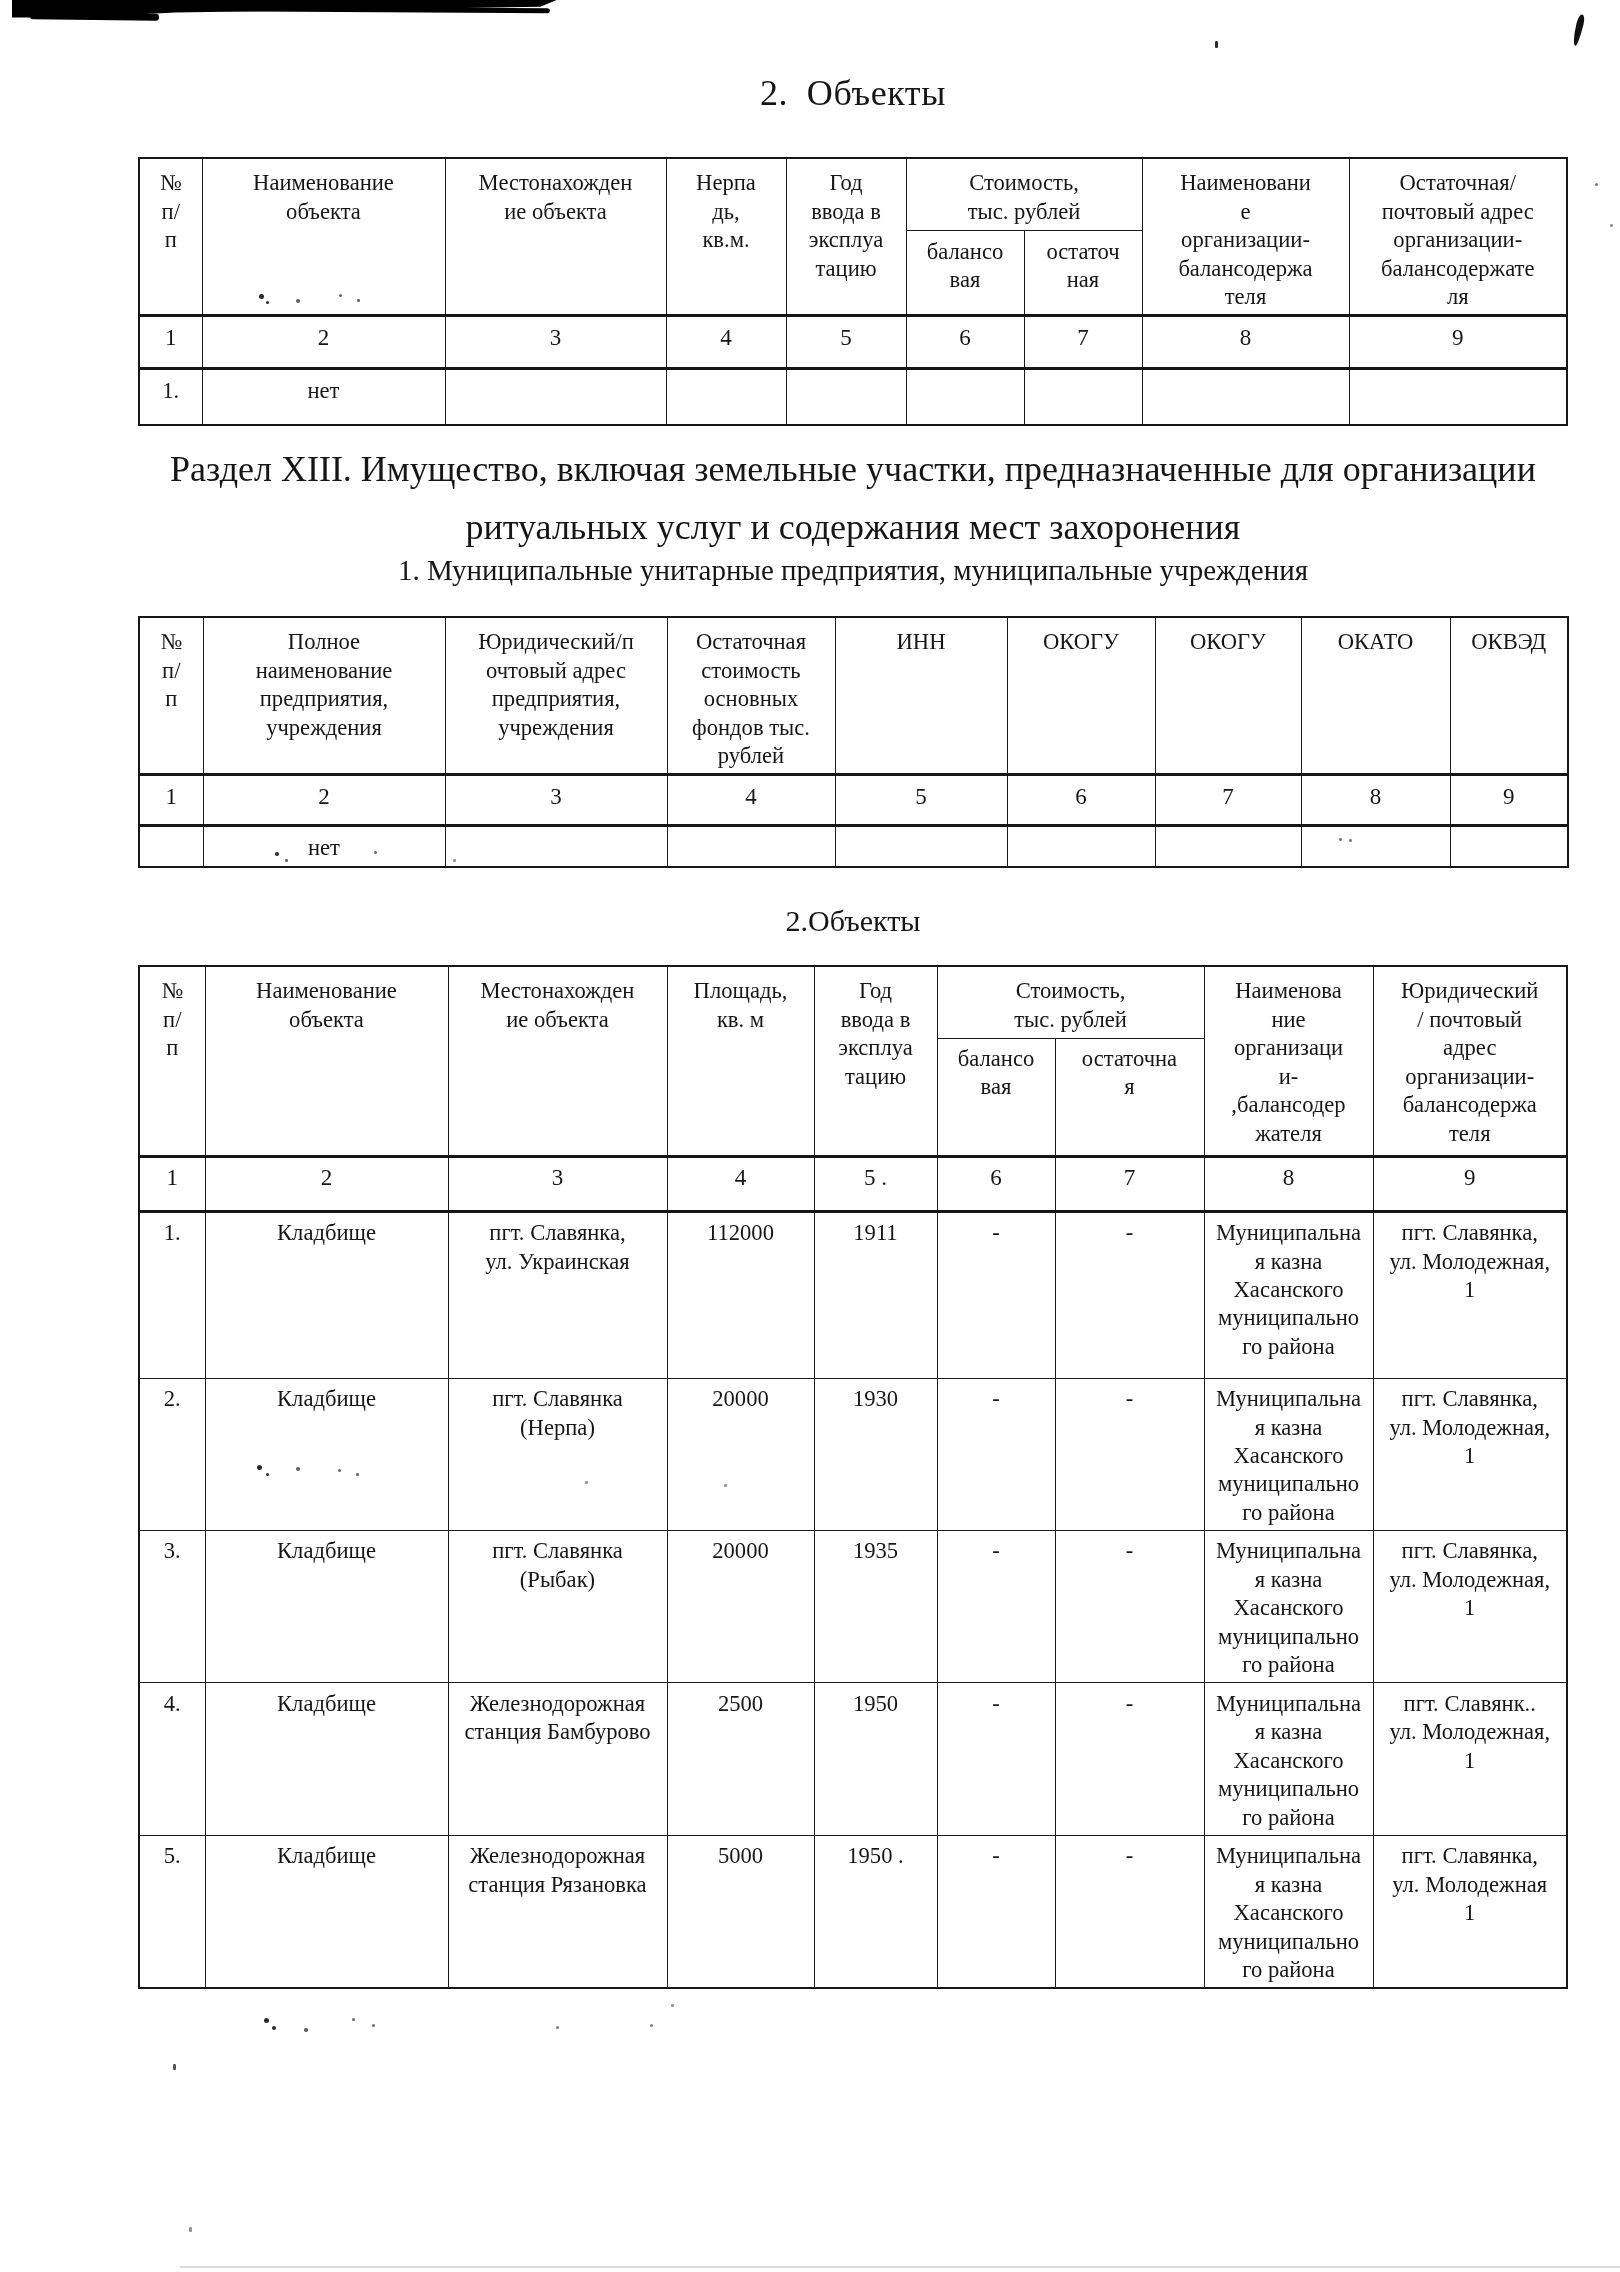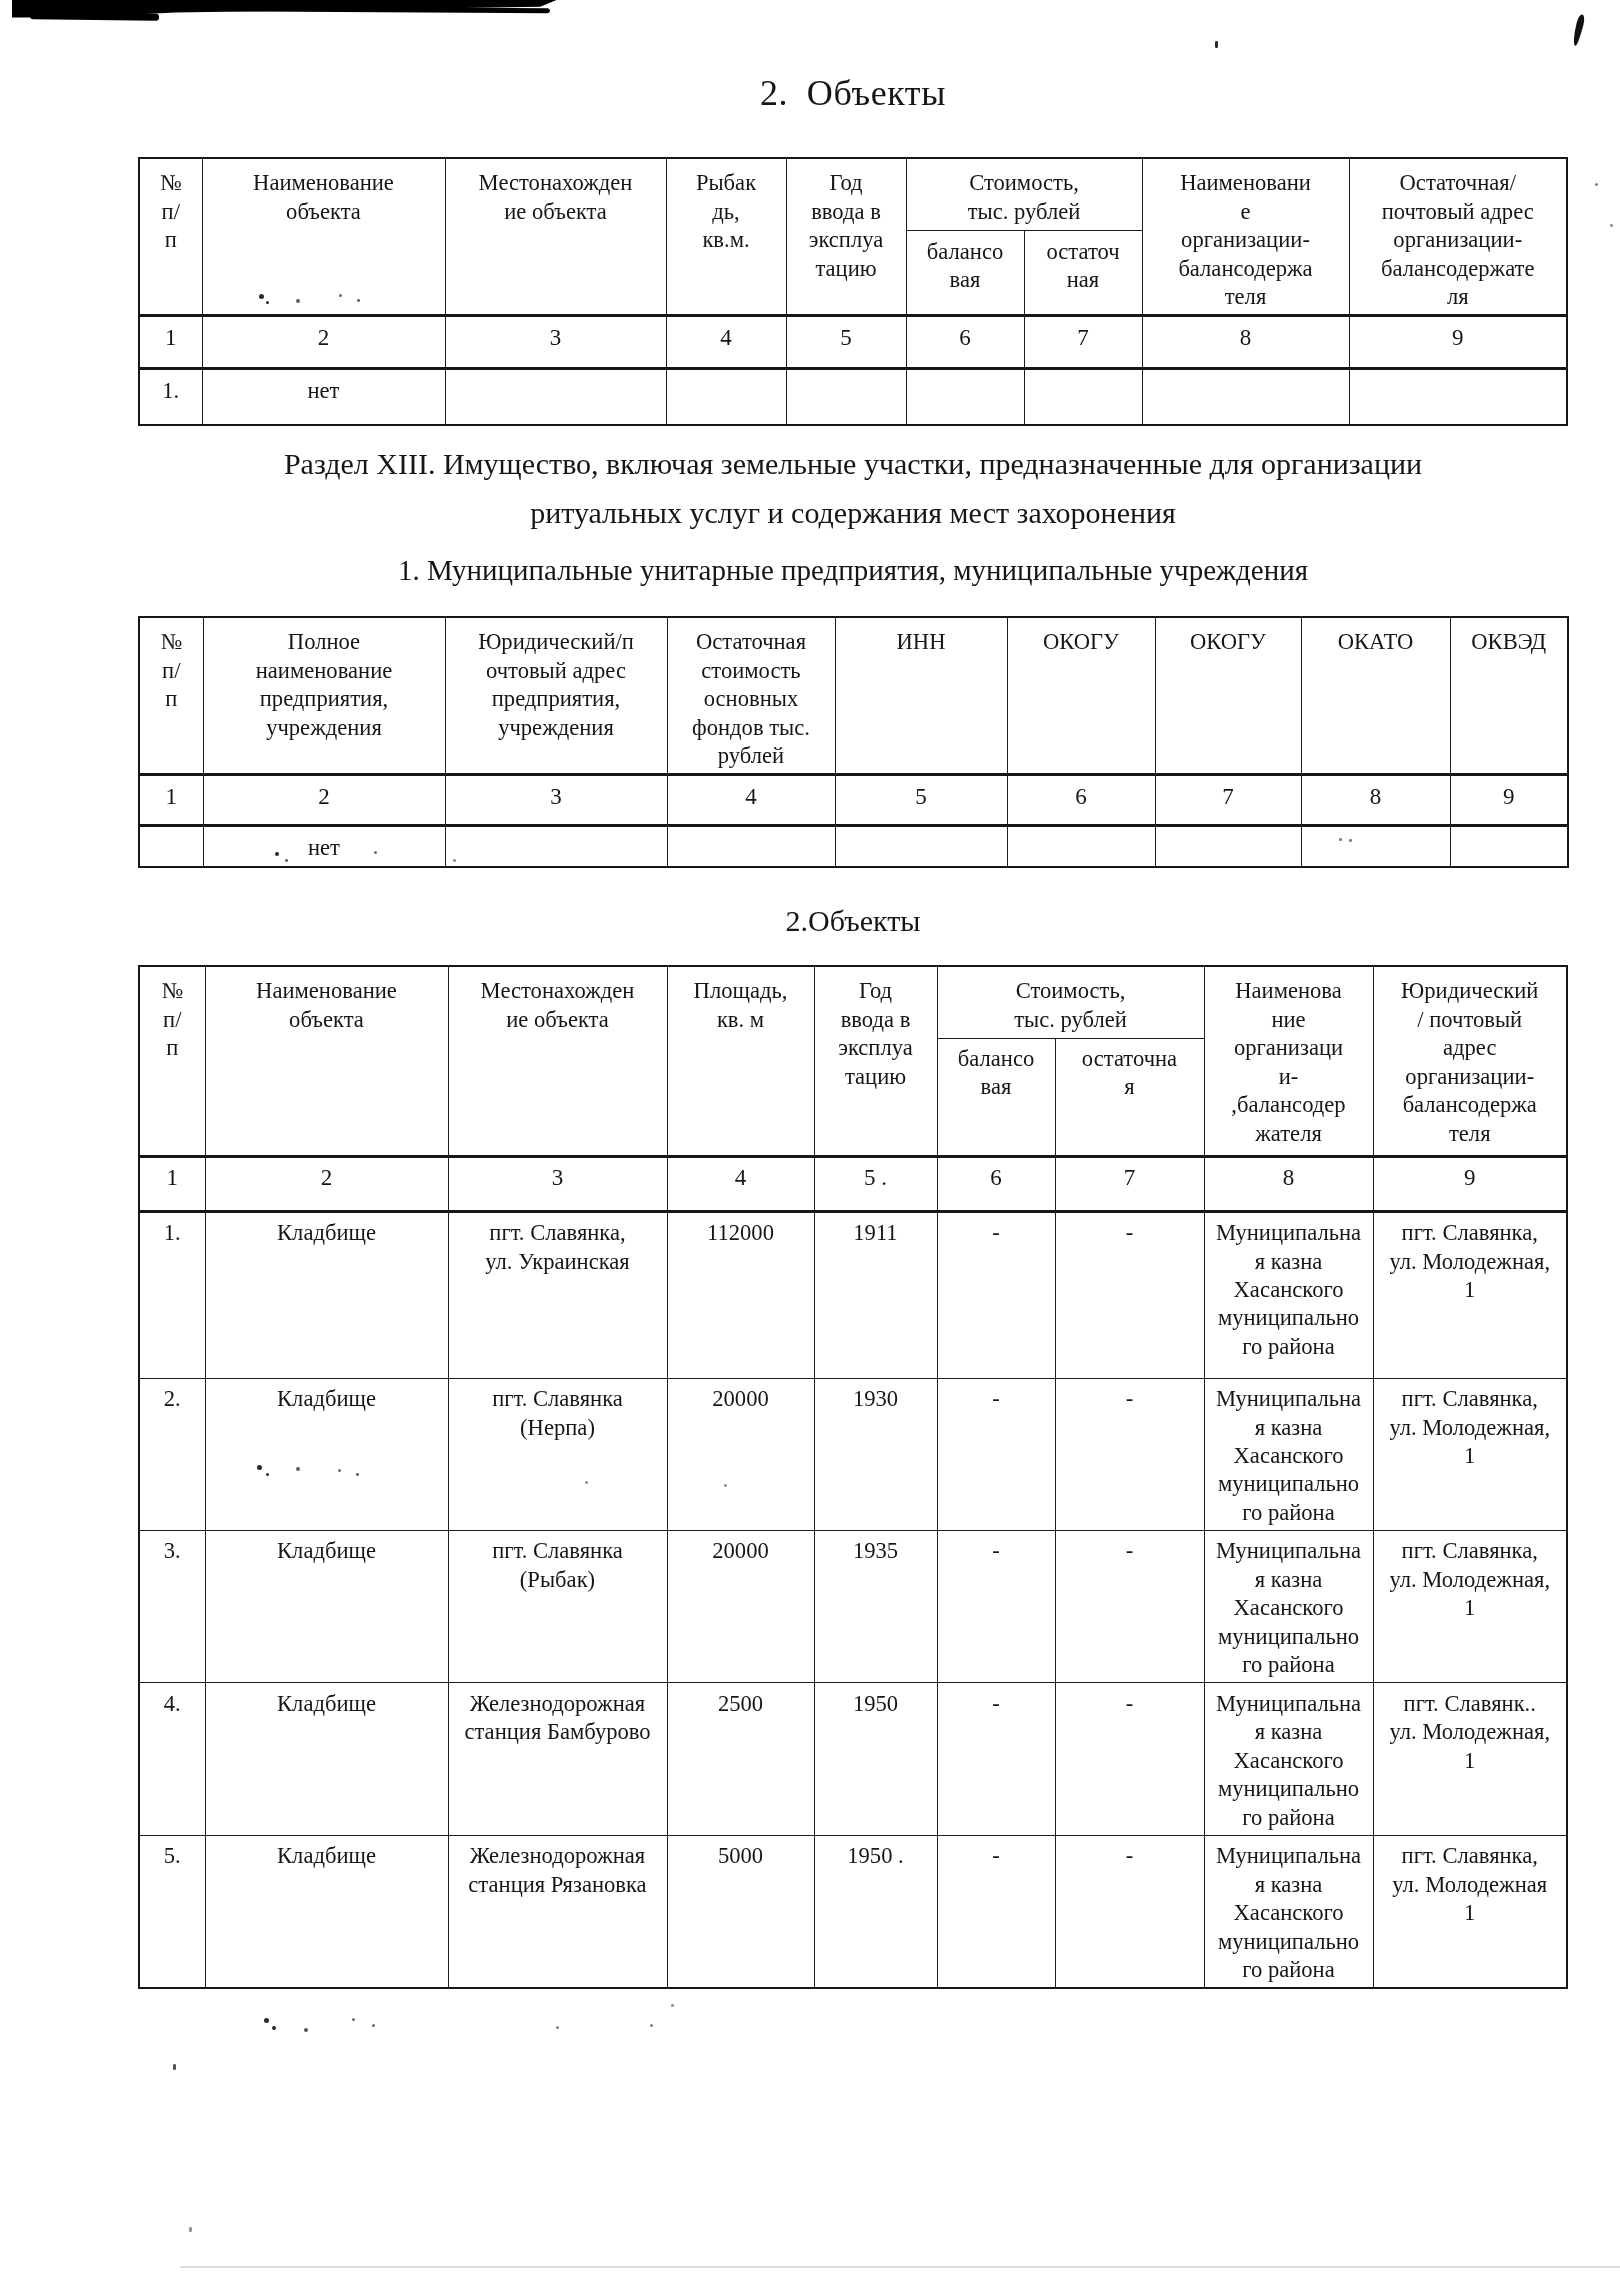--- a/index.html
+++ b/index.html
@@ -6,21 +6,21 @@
   body{
     width:1620px;height:2273px;background:#ffffff;position:relative;
     font-family:"Liberation Serif","DejaVu Serif",serif;color:#161616;
     -webkit-font-smoothing:antialiased;
   }
   .page{position:absolute;inset:0;overflow:hidden;padding-left:8px;}
 
   
   .doc-title{position:absolute;left:139px;width:1428px;text-align:center;}
   .t-main{top:72px;font-size:36px;letter-spacing:0.6px;word-spacing:9px;}
-  .t-section{top:440px;font-size:30px;line-height:1.62;}
+  .t-section{top:440px;font-size:36px;line-height:1.62;}
   .t-sub1{top:554px;font-size:29px;}
   .t-sub2{top:904px;font-size:30px;}
 
   
   table.scan{
     position:absolute;left:138px;border-collapse:collapse;table-layout:fixed;
     width:1428px;border:2.6px solid #171717;
   }
   .t1{top:157px;}
   .t2{top:616px;}
@@ -85,21 +85,21 @@
     </colgroup>
     <thead>
       <tr class="h1">
         <th rowspan="2" class="pre">№
 п/
 п</th>
         <th rowspan="2" class="pre">Наименование
 объекта</th>
         <th rowspan="2" class="pre">Местонахожден
 ие объекта</th>
-        <th rowspan="2" class="pre">Рыбак
+        <th rowspan="2" class="pre">Нерпа
 дь,
 кв.м.</th>
         <th rowspan="2" class="pre">Год
 ввода в
 эксплуа
 тацию</th>
         <th colspan="2" class="pre">Стоимость,
 тыс. рублей</th>
         <th rowspan="2" class="pre">Наименовани
 е

